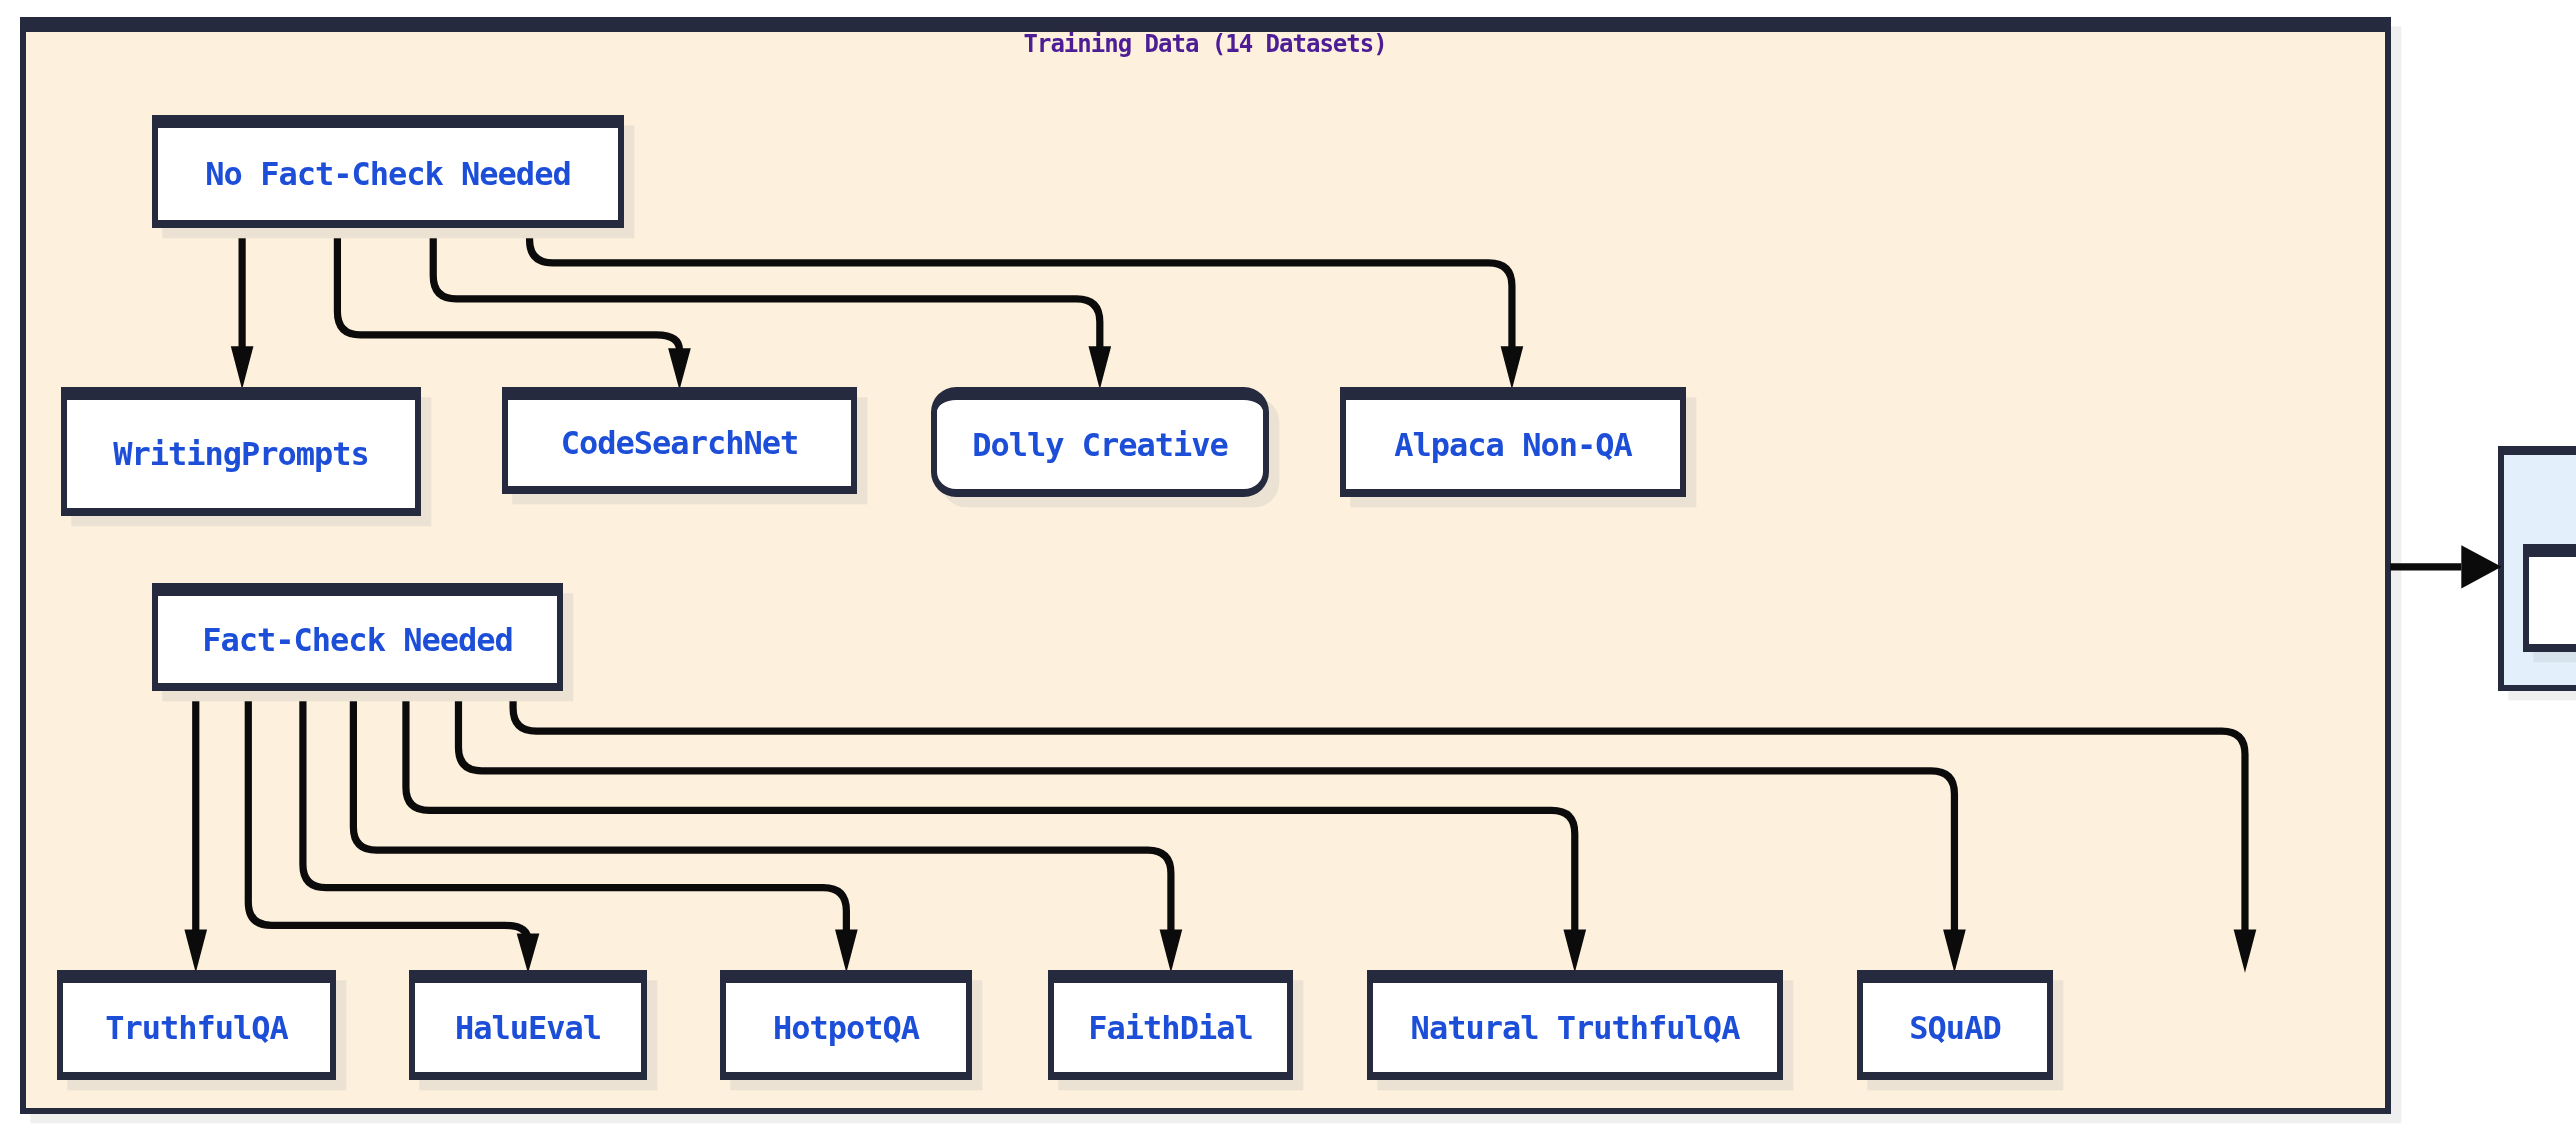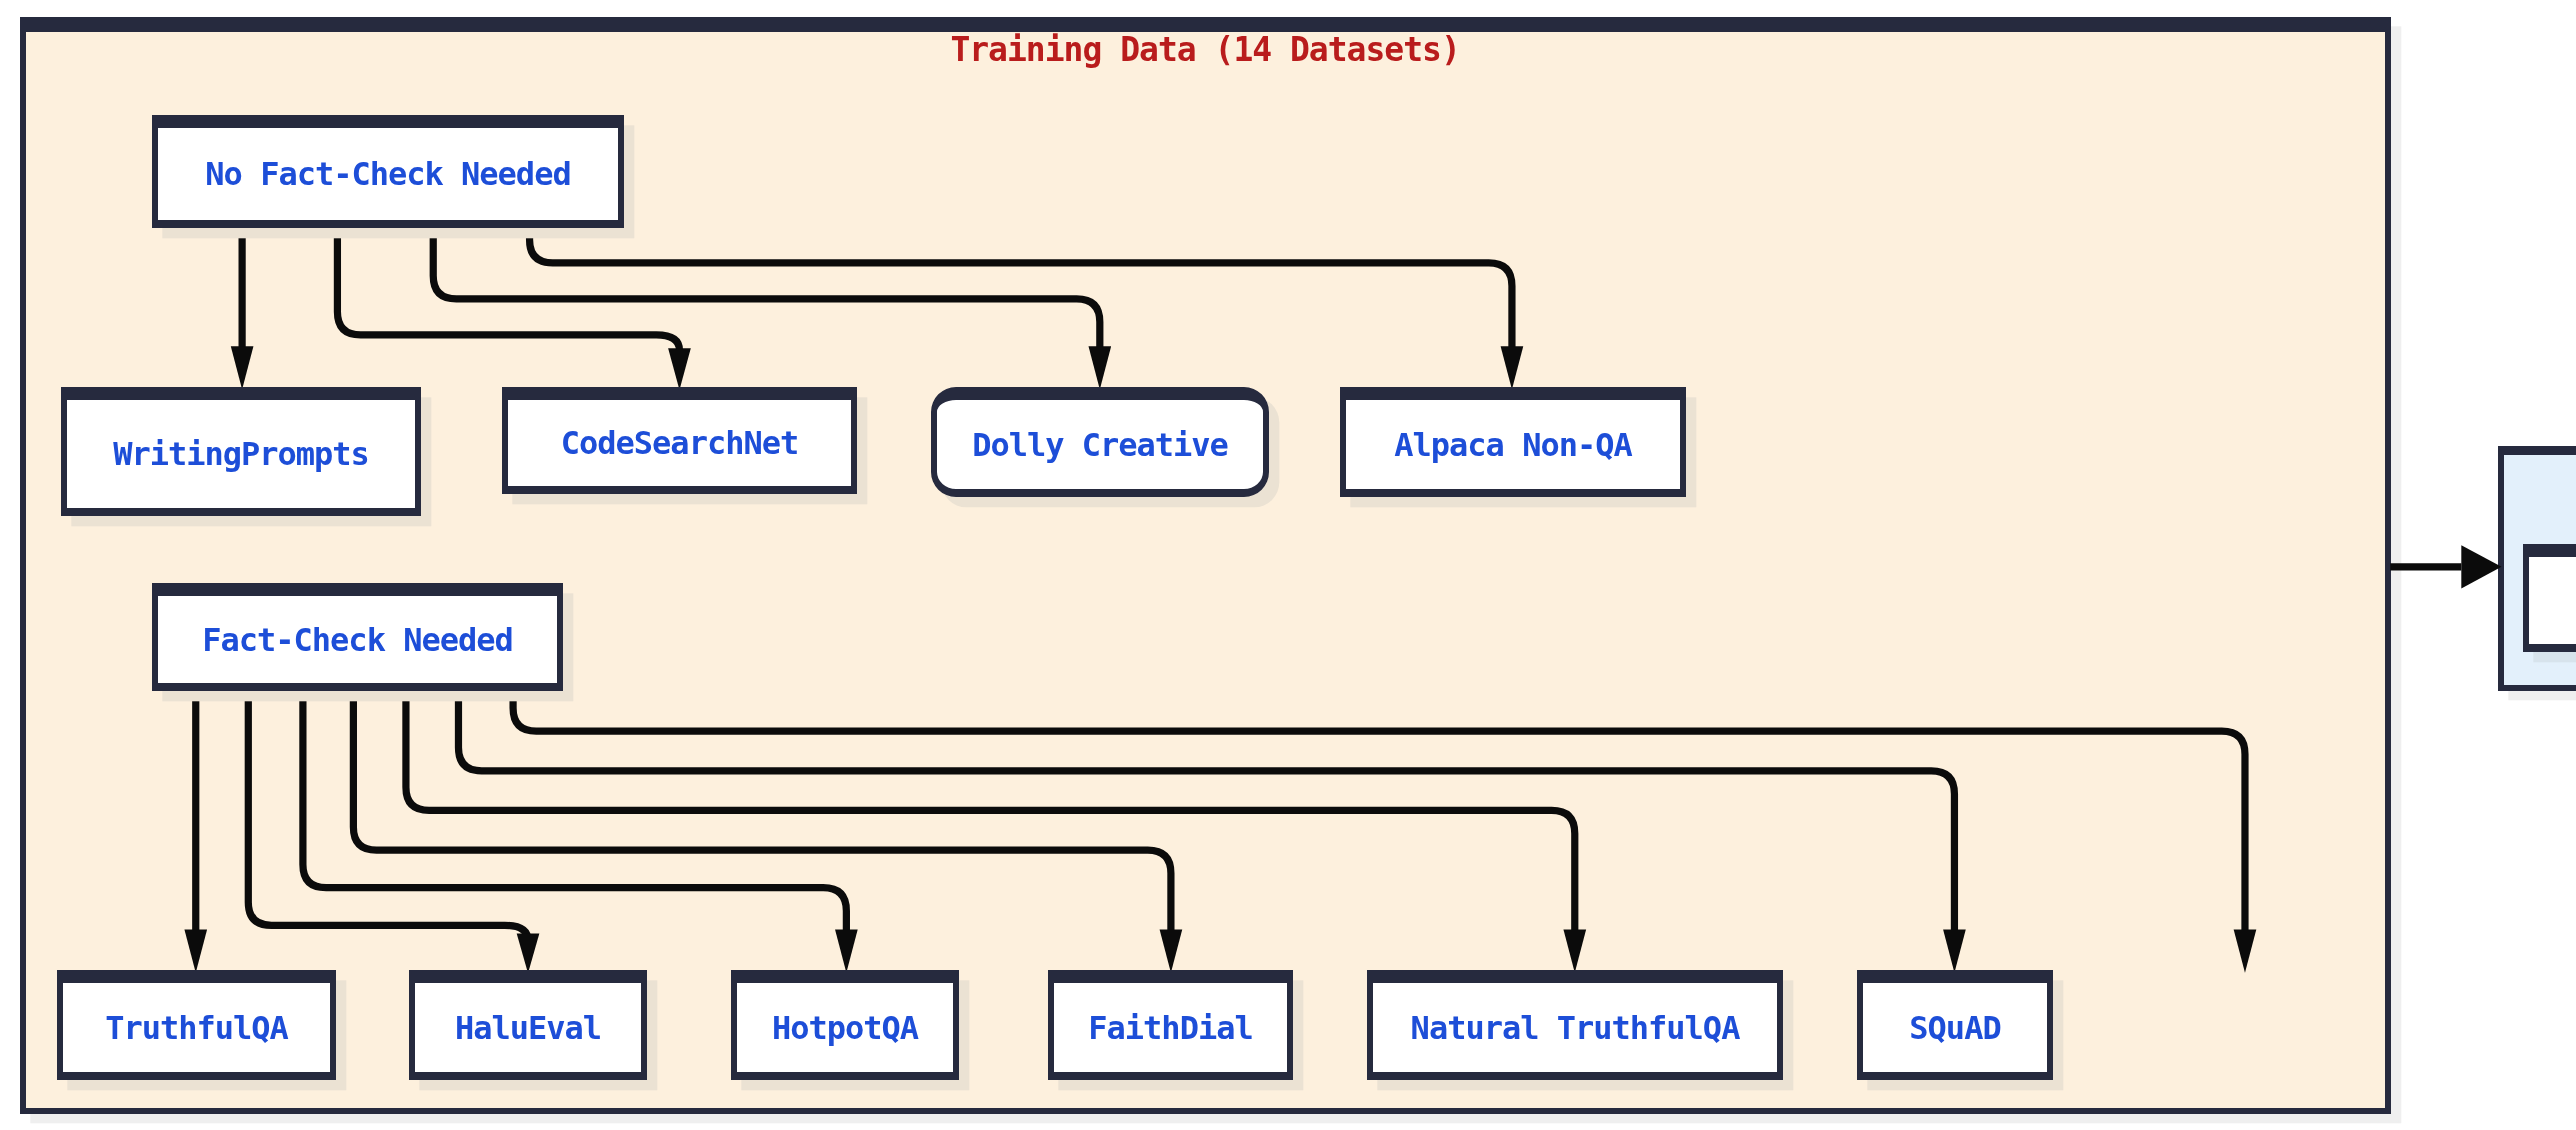--- a/index.html
+++ b/index.html
@@ -23,23 +23,23 @@
   }
   .container-sentinel {
     left: 2498px; top: 446px; width: 1313px; height: 245px;
     background: #e3f0fb;
     border-top-width: 9.3px;
     box-shadow: 10.3px 9.3px 0 #efefef;
   }
   .container-title {
     position: absolute;
     text-align: center;
-    font-size: 33px;
+    font-size: 24px;
     font-weight: 600;
-    color: #b91c1c;
+    color: #4c1d95;
     letter-spacing: -1px;
     white-space: nowrap;
   }
   .title-training { left: 19.6px; width: 2371px; top: 30px; }
   .title-sentinel { left: 2498px; width: 1313px; top: 455px; }
   .node {
     position: absolute;
     box-sizing: border-box;
     background: #ffffff;
     border: 6.2px solid #262a3e;
@@ -119,21 +119,21 @@
   <div class="node tan-shadow" style="left:152px; top:115px; width:472px; height:113px;">No Fact-Check Needed</div>
   <div class="node tan-shadow" style="left:152px; top:583px; width:411px; height:108px;">Fact-Check Needed</div>
 
   <div class="node tan-shadow" style="left:61px; top:387px; width:360px; height:129px;">WritingPrompts</div>
   <div class="node tan-shadow" style="left:502px; top:387px; width:355px; height:107px;text-align:center;">CodeSearchNet</div>
   <div class="node tan-shadow" style="left:931px; top:387px; width:338px; height:110px;border-radius:25px;">Dolly Creative</div>
   <div class="node tan-shadow" style="left:1340px; top:387px; width:346px; height:110px;">Alpaca Non-QA</div>
 
   <div class="node tan-shadow" style="left:409px; top:970px; width:238px; height:110px;">HaluEval</div>
   <div class="node tan-shadow" style="left:57px; top:970px; width:279px; height:110px;">TruthfulQA</div>
-  <div class="node tan-shadow" style="left:720px; top:970px; width:228px; height:110px;margin-left:11px;">HotpotQA</div>
+  <div class="node tan-shadow" style="left:720px; top:970px; width:252px; height:110px;">HotpotQA</div>
   <div class="node tan-shadow" style="left:1048px; top:970px; width:245px; height:110px;">FaithDial</div>
   <div class="node tan-shadow" style="left:1367px; top:970px; width:416px; height:110px;">Natural TruthfulQA</div>
   <div class="node tan-shadow" style="left:1857px; top:970px; width:196px; height:110px;">SQuAD</div>
 
   <div class="node blue-shadow" style="left:2523px; top:544px; width:399px; height:108px;">ModernBERT Base</div>
 
 </div>
 
 
 </body></html>

